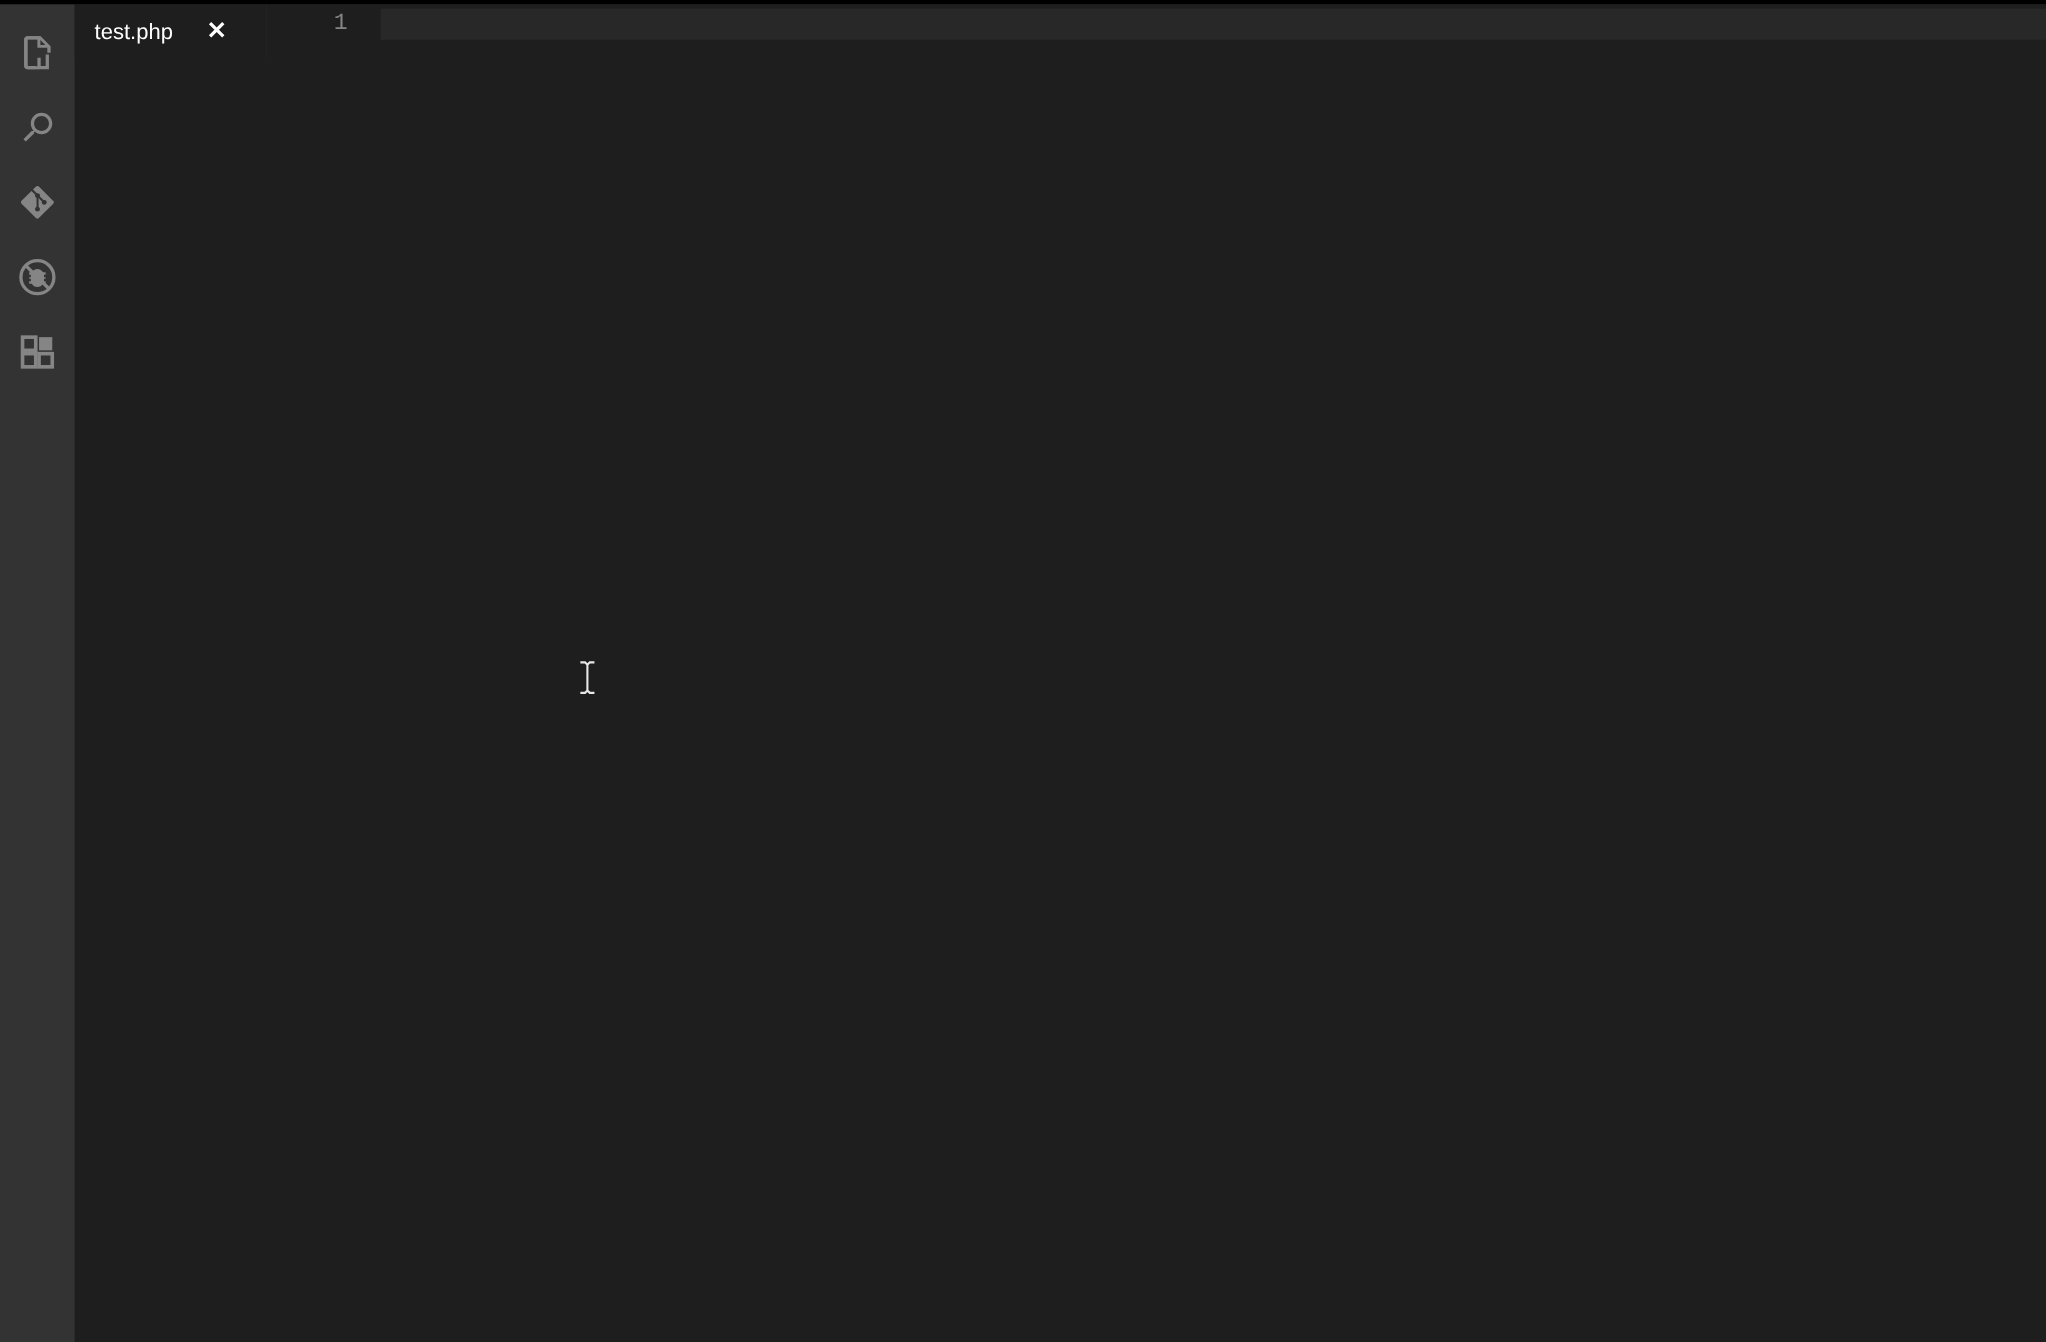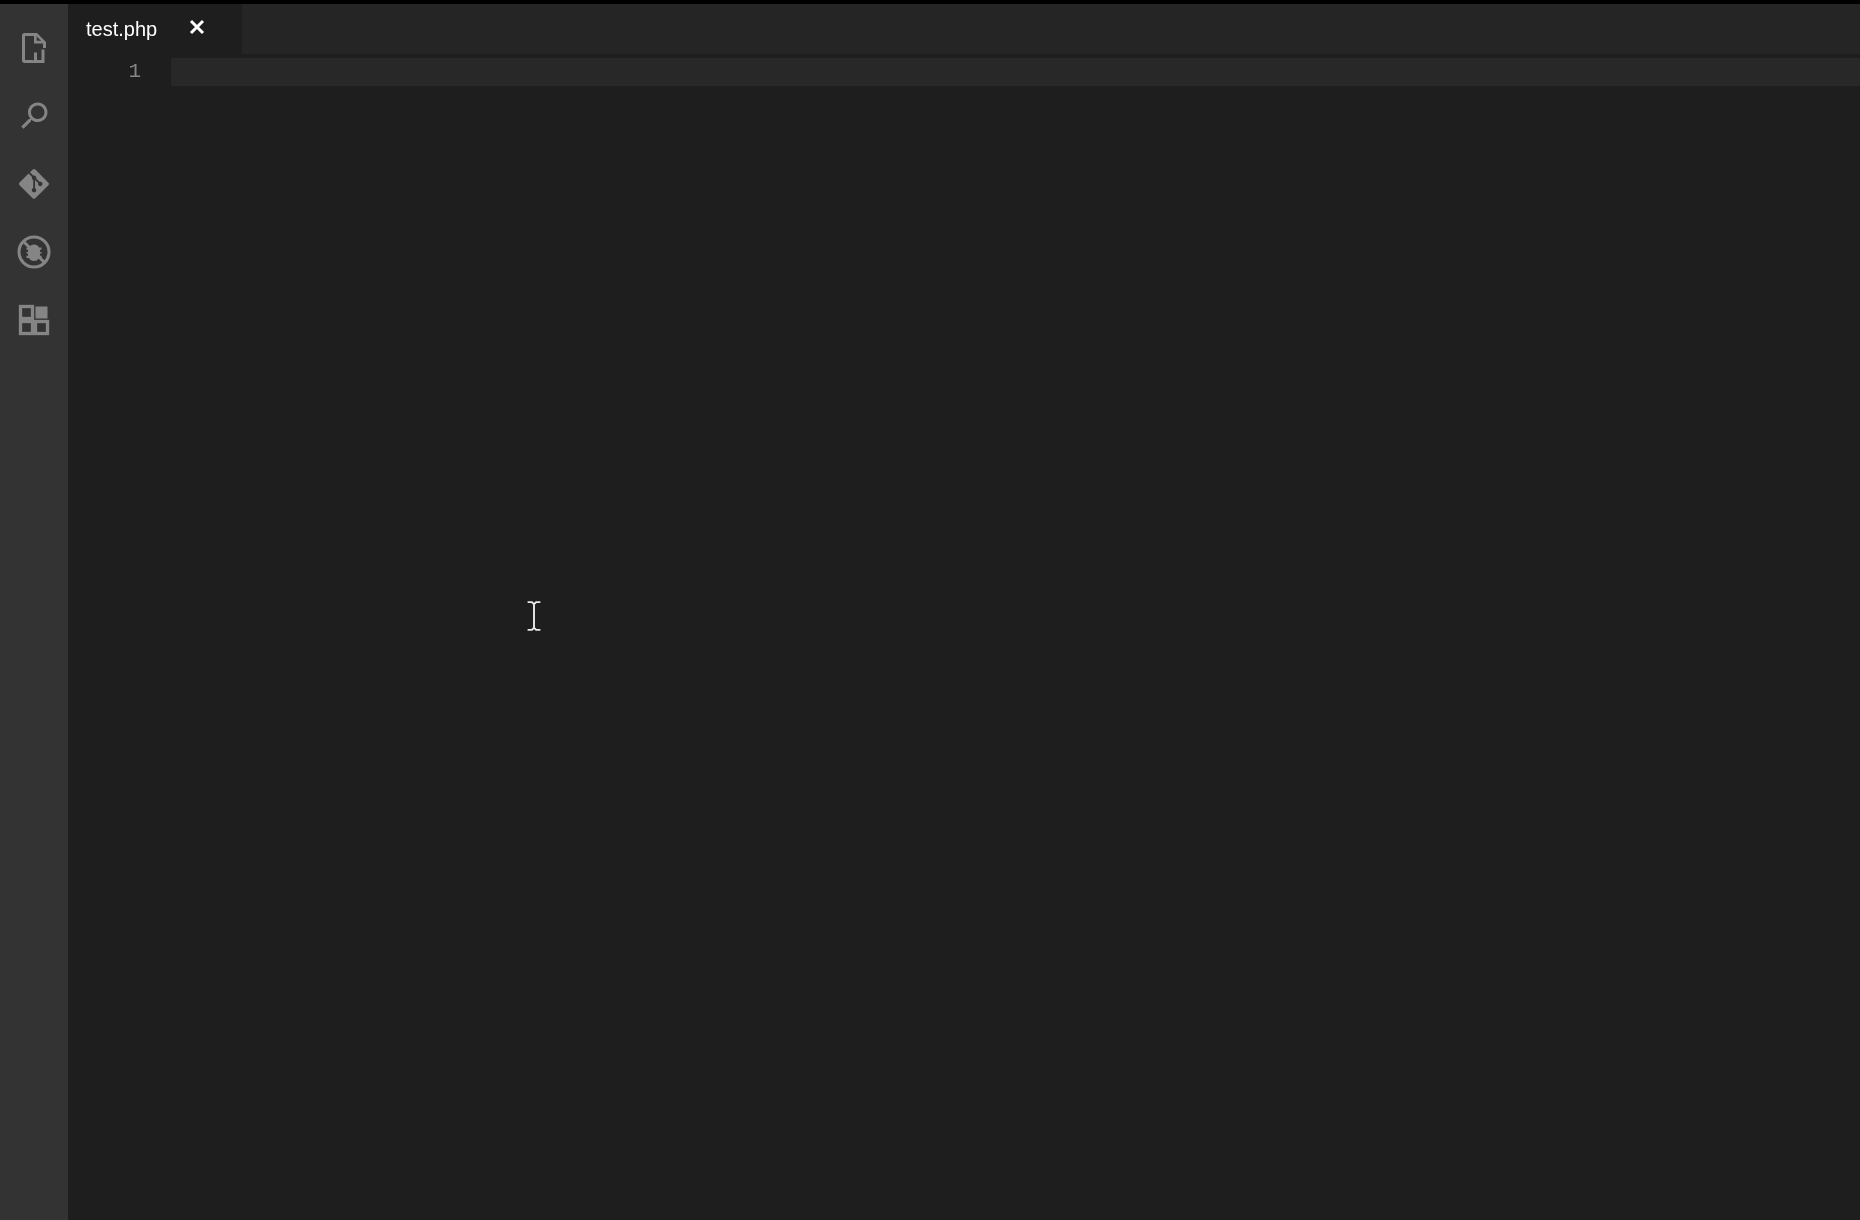--- a/index.html
+++ b/index.html
@@ -52,21 +52,21 @@
     
     .activity-item svg {
       width: 36px;
       height: 36px;
       fill: #858585;
     }
     
     .editor-area {
       flex: 1;
       display: flex;
-      flex-direction: column;
+      flex-direction: row;
       background: #1e1e1e;
     }
     
     .tab-bar {
       height: 50px;
       background: #252526;
       display: flex;
       align-items: stretch;
     }
     

